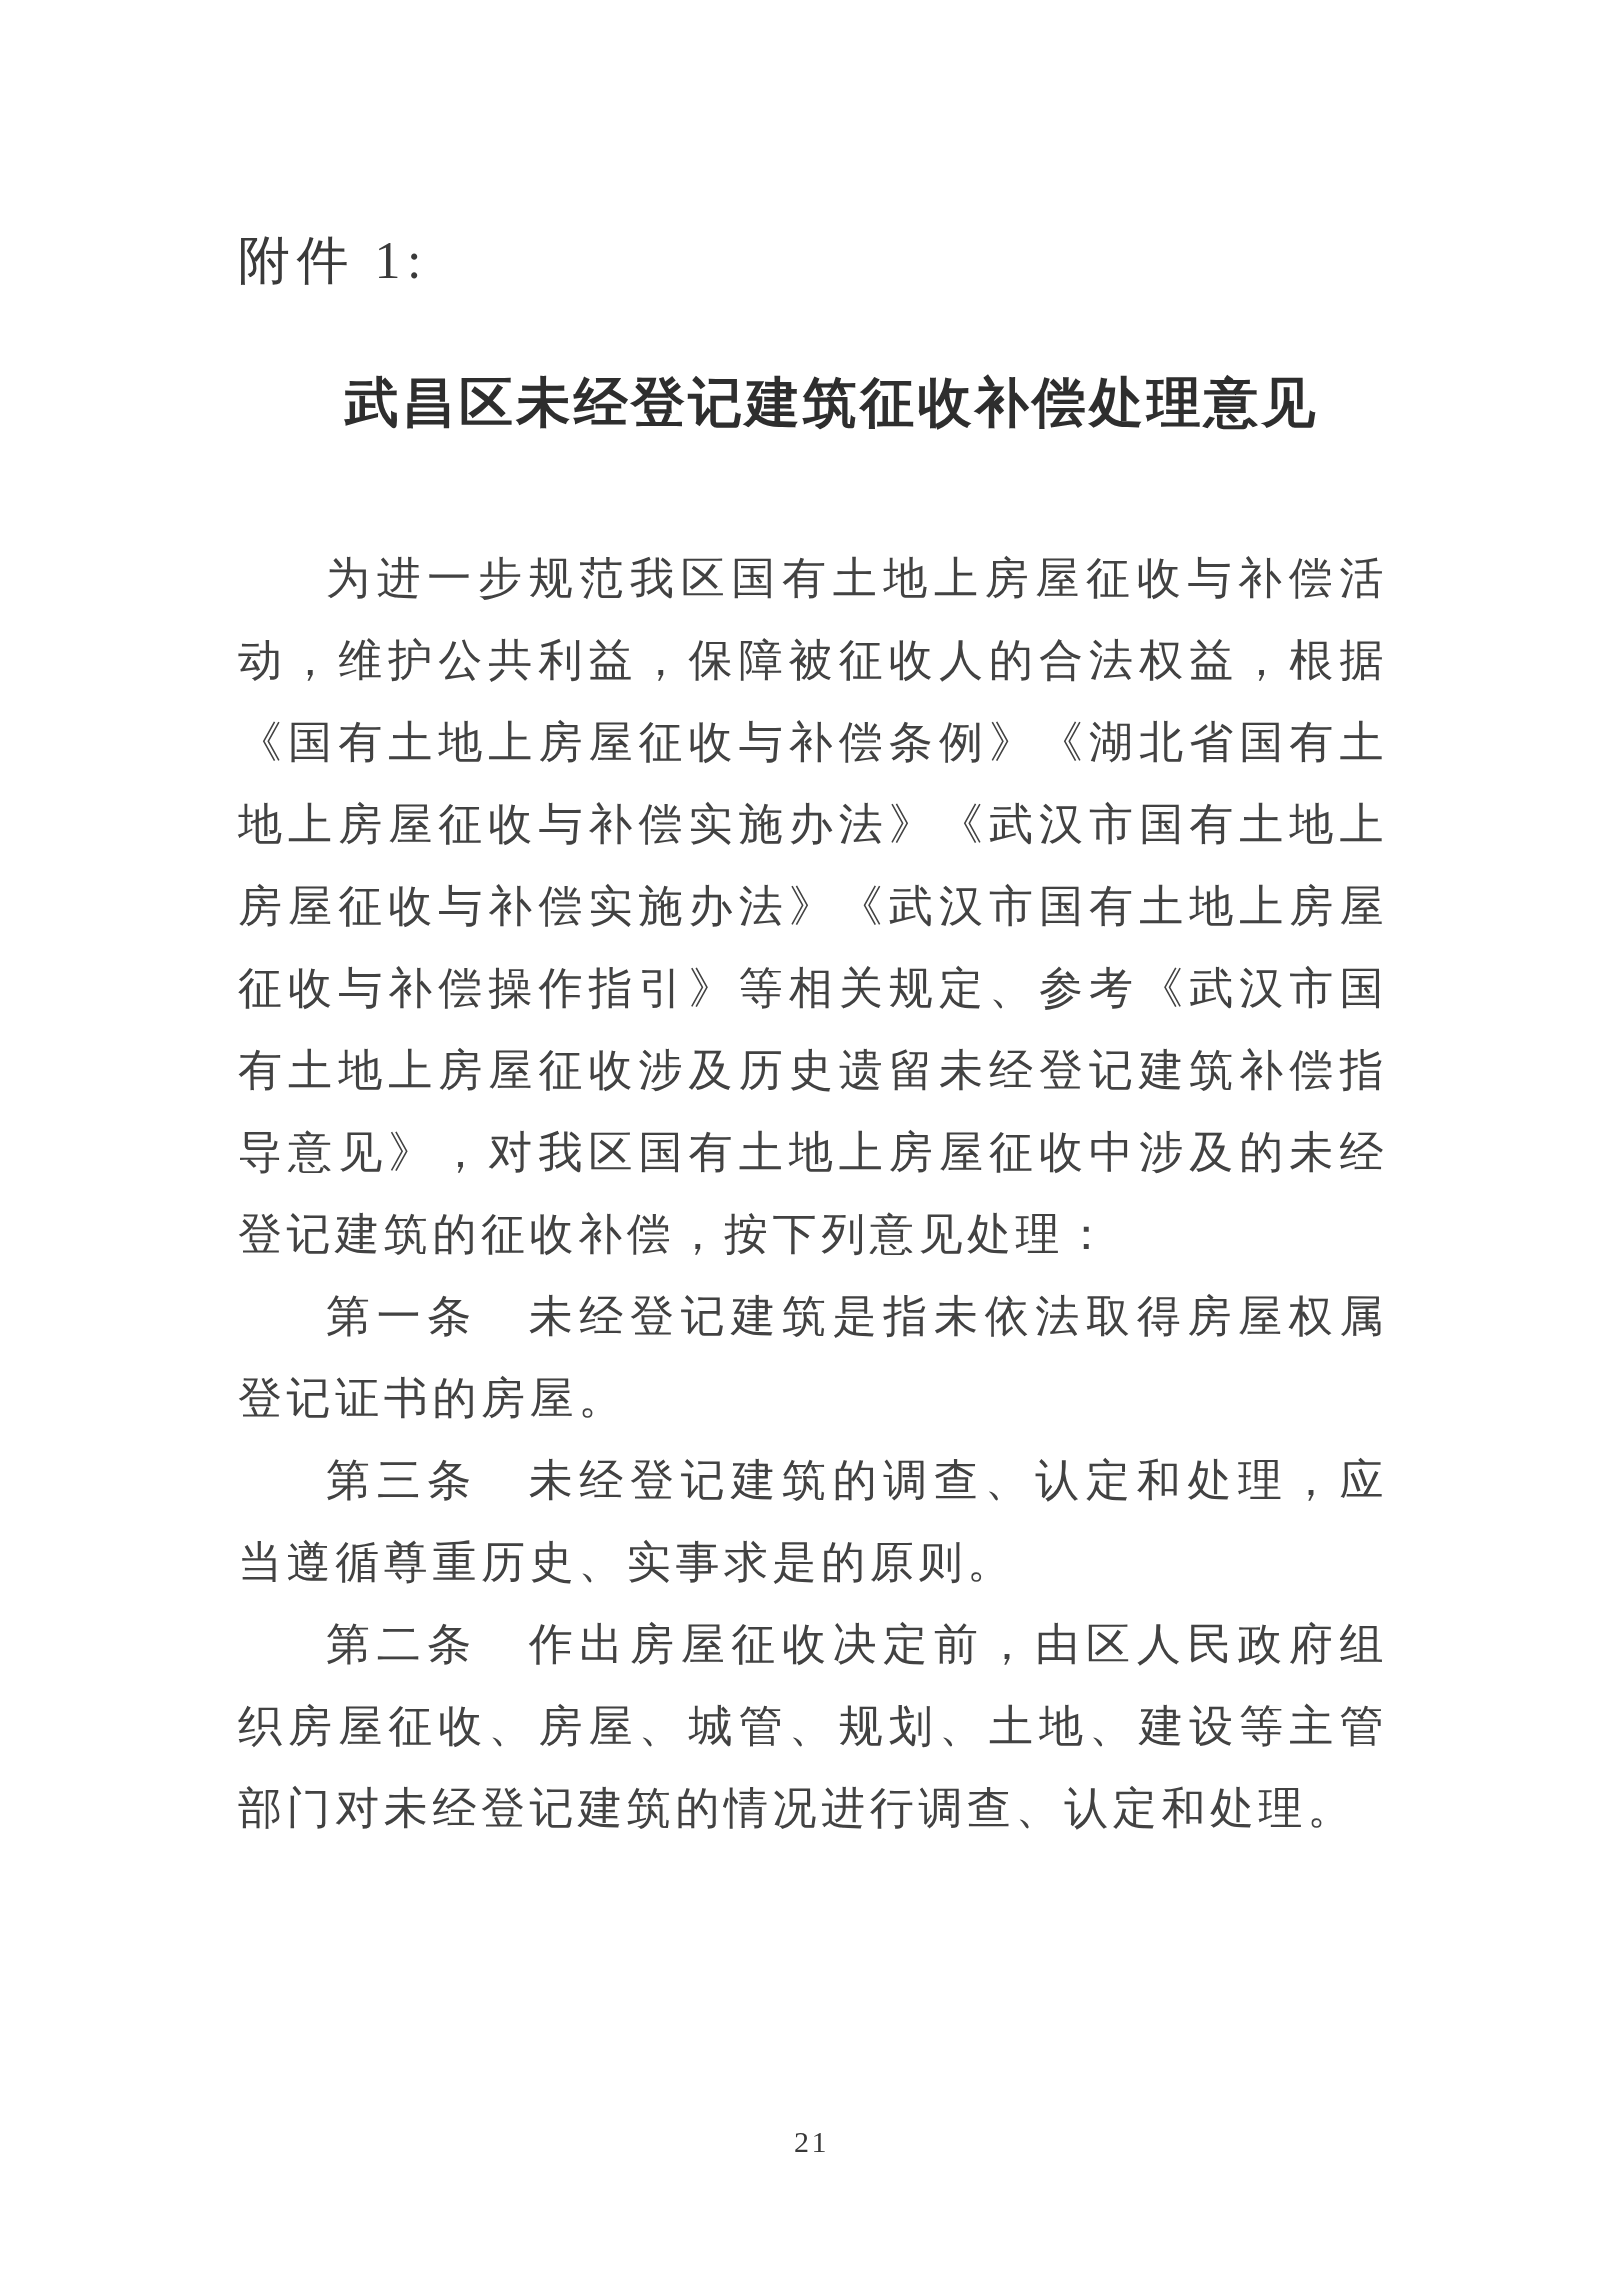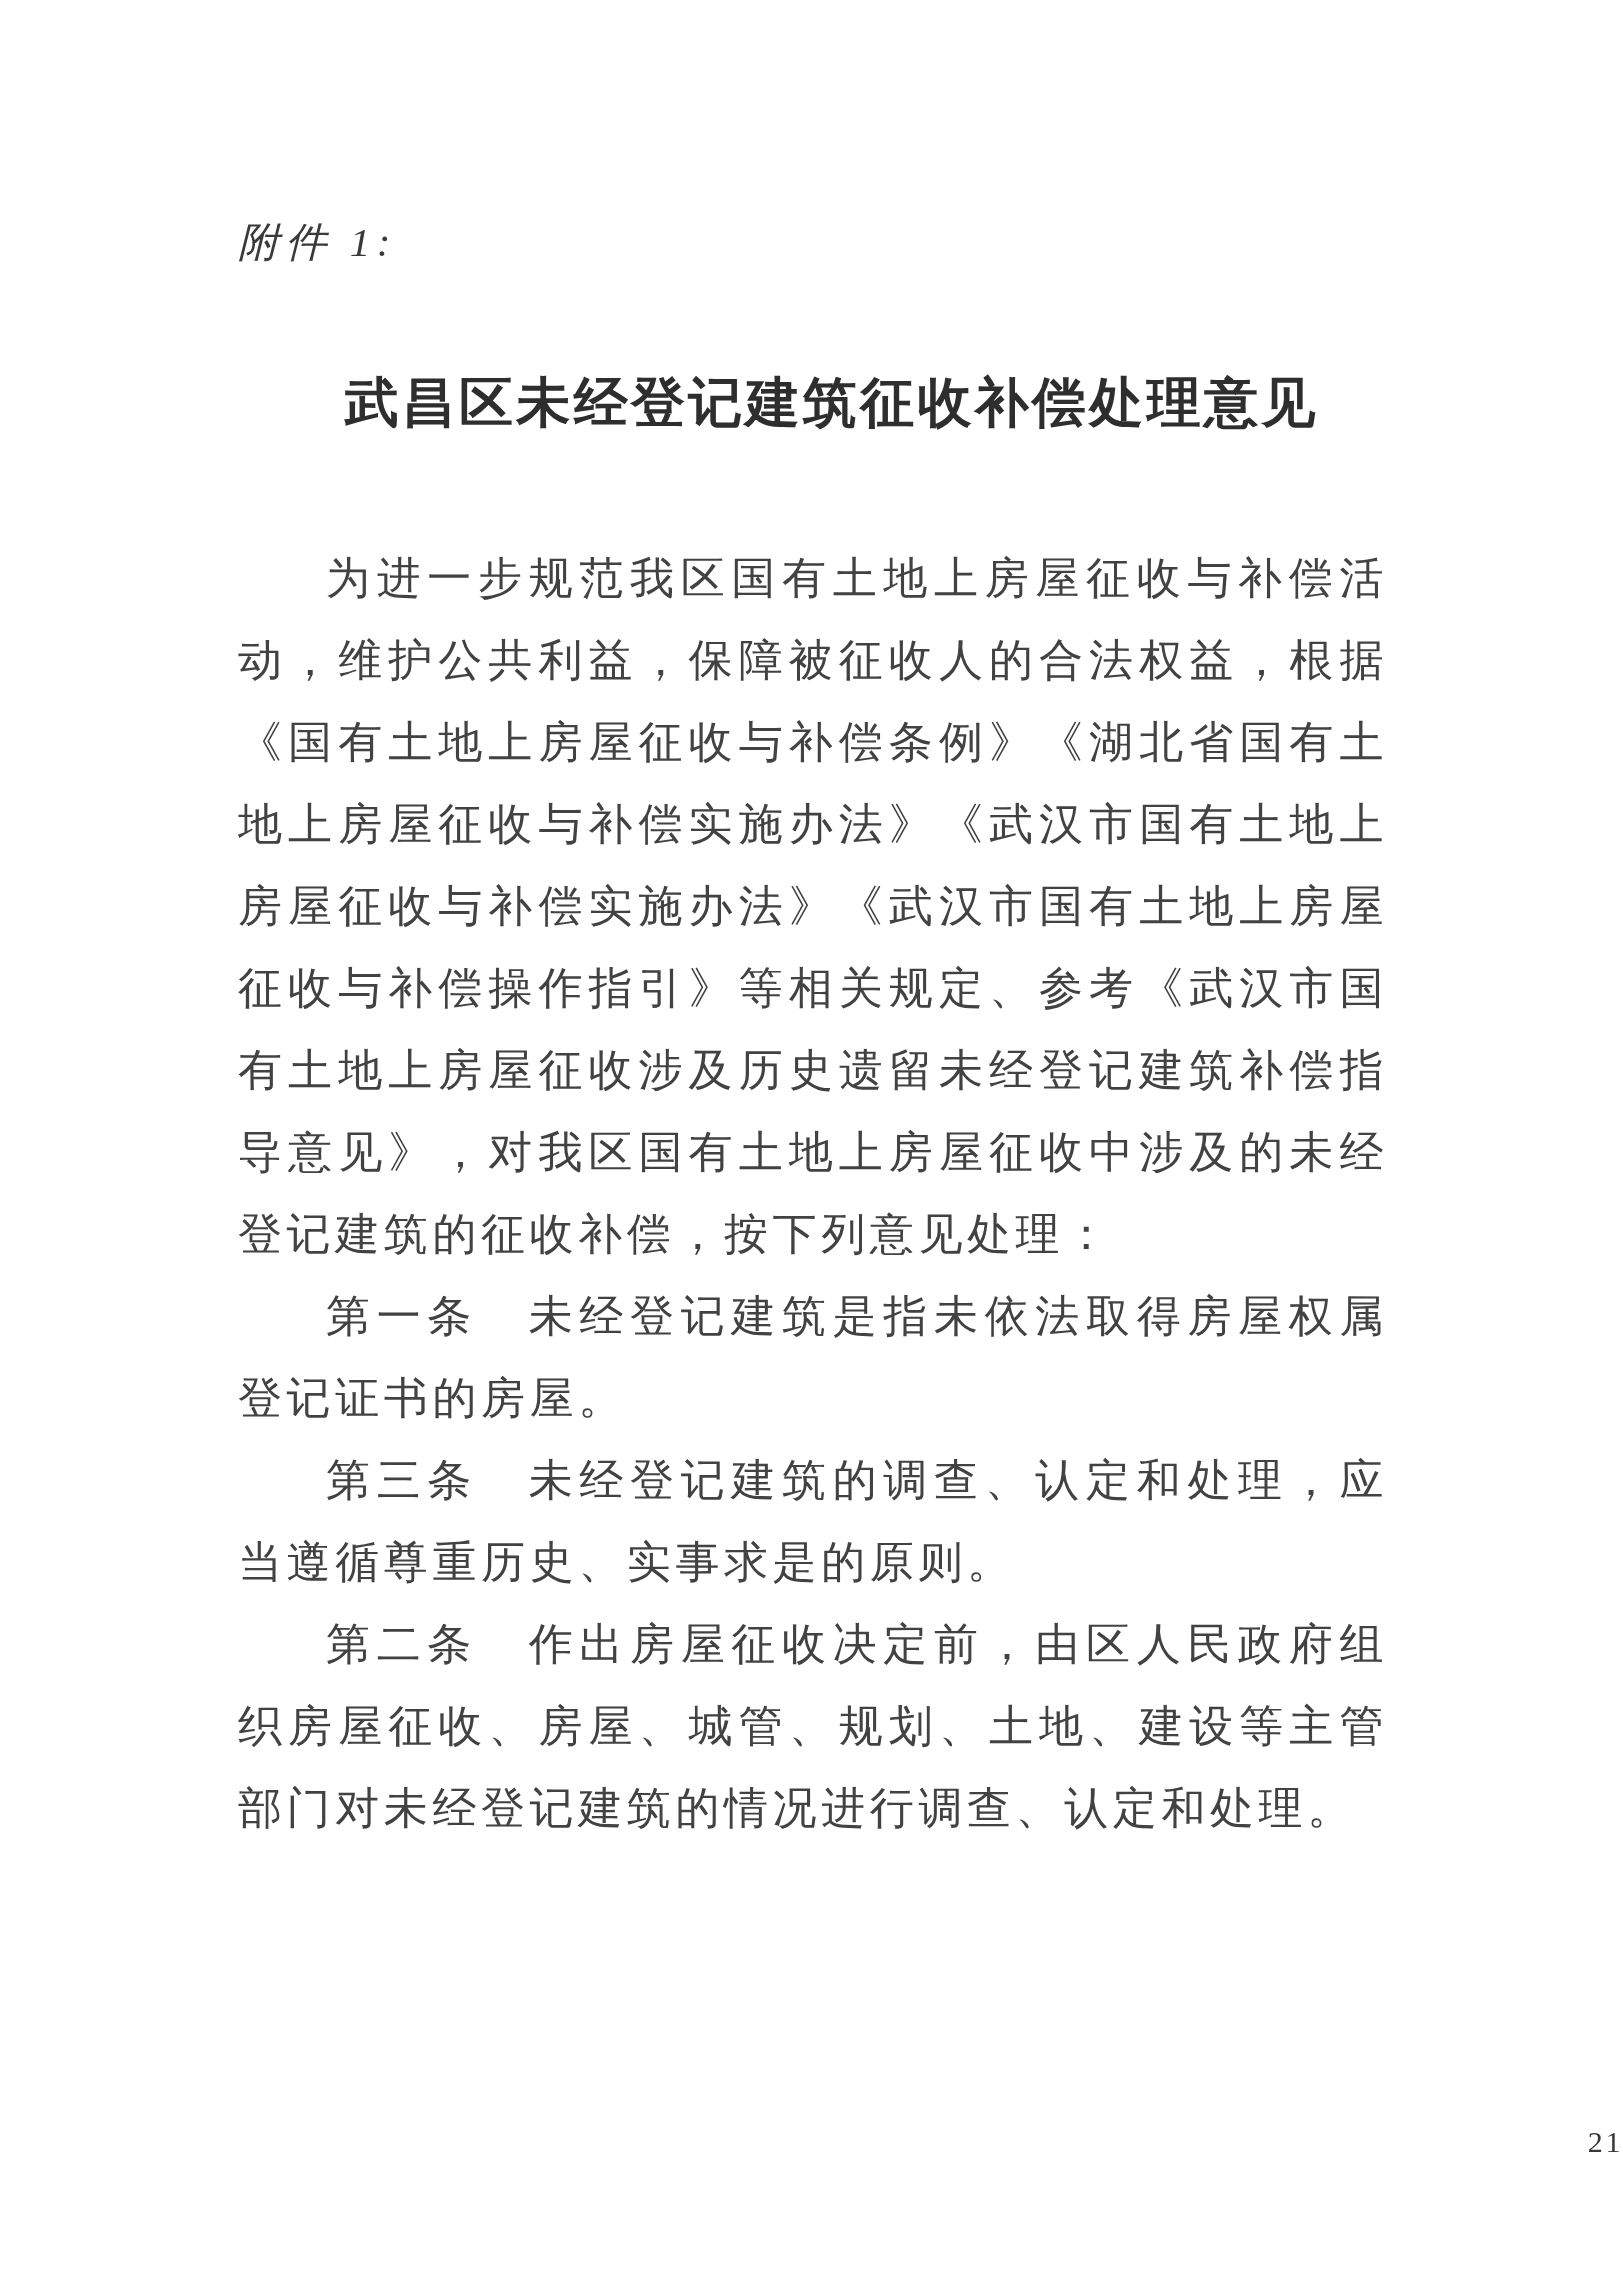--- a/index.html
+++ b/index.html
@@ -11,27 +11,26 @@
     position: relative;
     width: 1623px;
     height: 2295px;
     background: #ffffff;
     overflow: hidden;
     font-family: "Liberation Serif", "DejaVu Serif", serif;
   }
   .attachment-label {
     position: absolute;
     left: 238px;
-    top: 220px;
-    font-size: 41px;
+    top: 232px;
+    font-size: 52px;
     line-height: 1.1;
     letter-spacing: 6.5px;
     color: #3a3a3a;
     white-space: pre;
-    font-style: italic;
   }
   .doc-title {
     position: absolute;
     top: 372px;
     left: 0;
     width: 100%;
     margin: 0;
     text-align: center;
     font-size: 54px;
     line-height: 1.15;
@@ -55,21 +54,21 @@
   .doc-body p {
     margin: 0;
     padding: 0;
     text-indent: 2em;
   }
   .page-number {
     position: absolute;
     top: 2125px;
     left: 0;
     width: 100%;
-    text-align: right;
+    text-align: center;
     font-size: 30px;
     letter-spacing: 2.6px;
     color: #383838;
   }
 </style>
 </head>
 <body>
 
 <div class="page">
   <div class="attachment-label">附件 1:</div>

